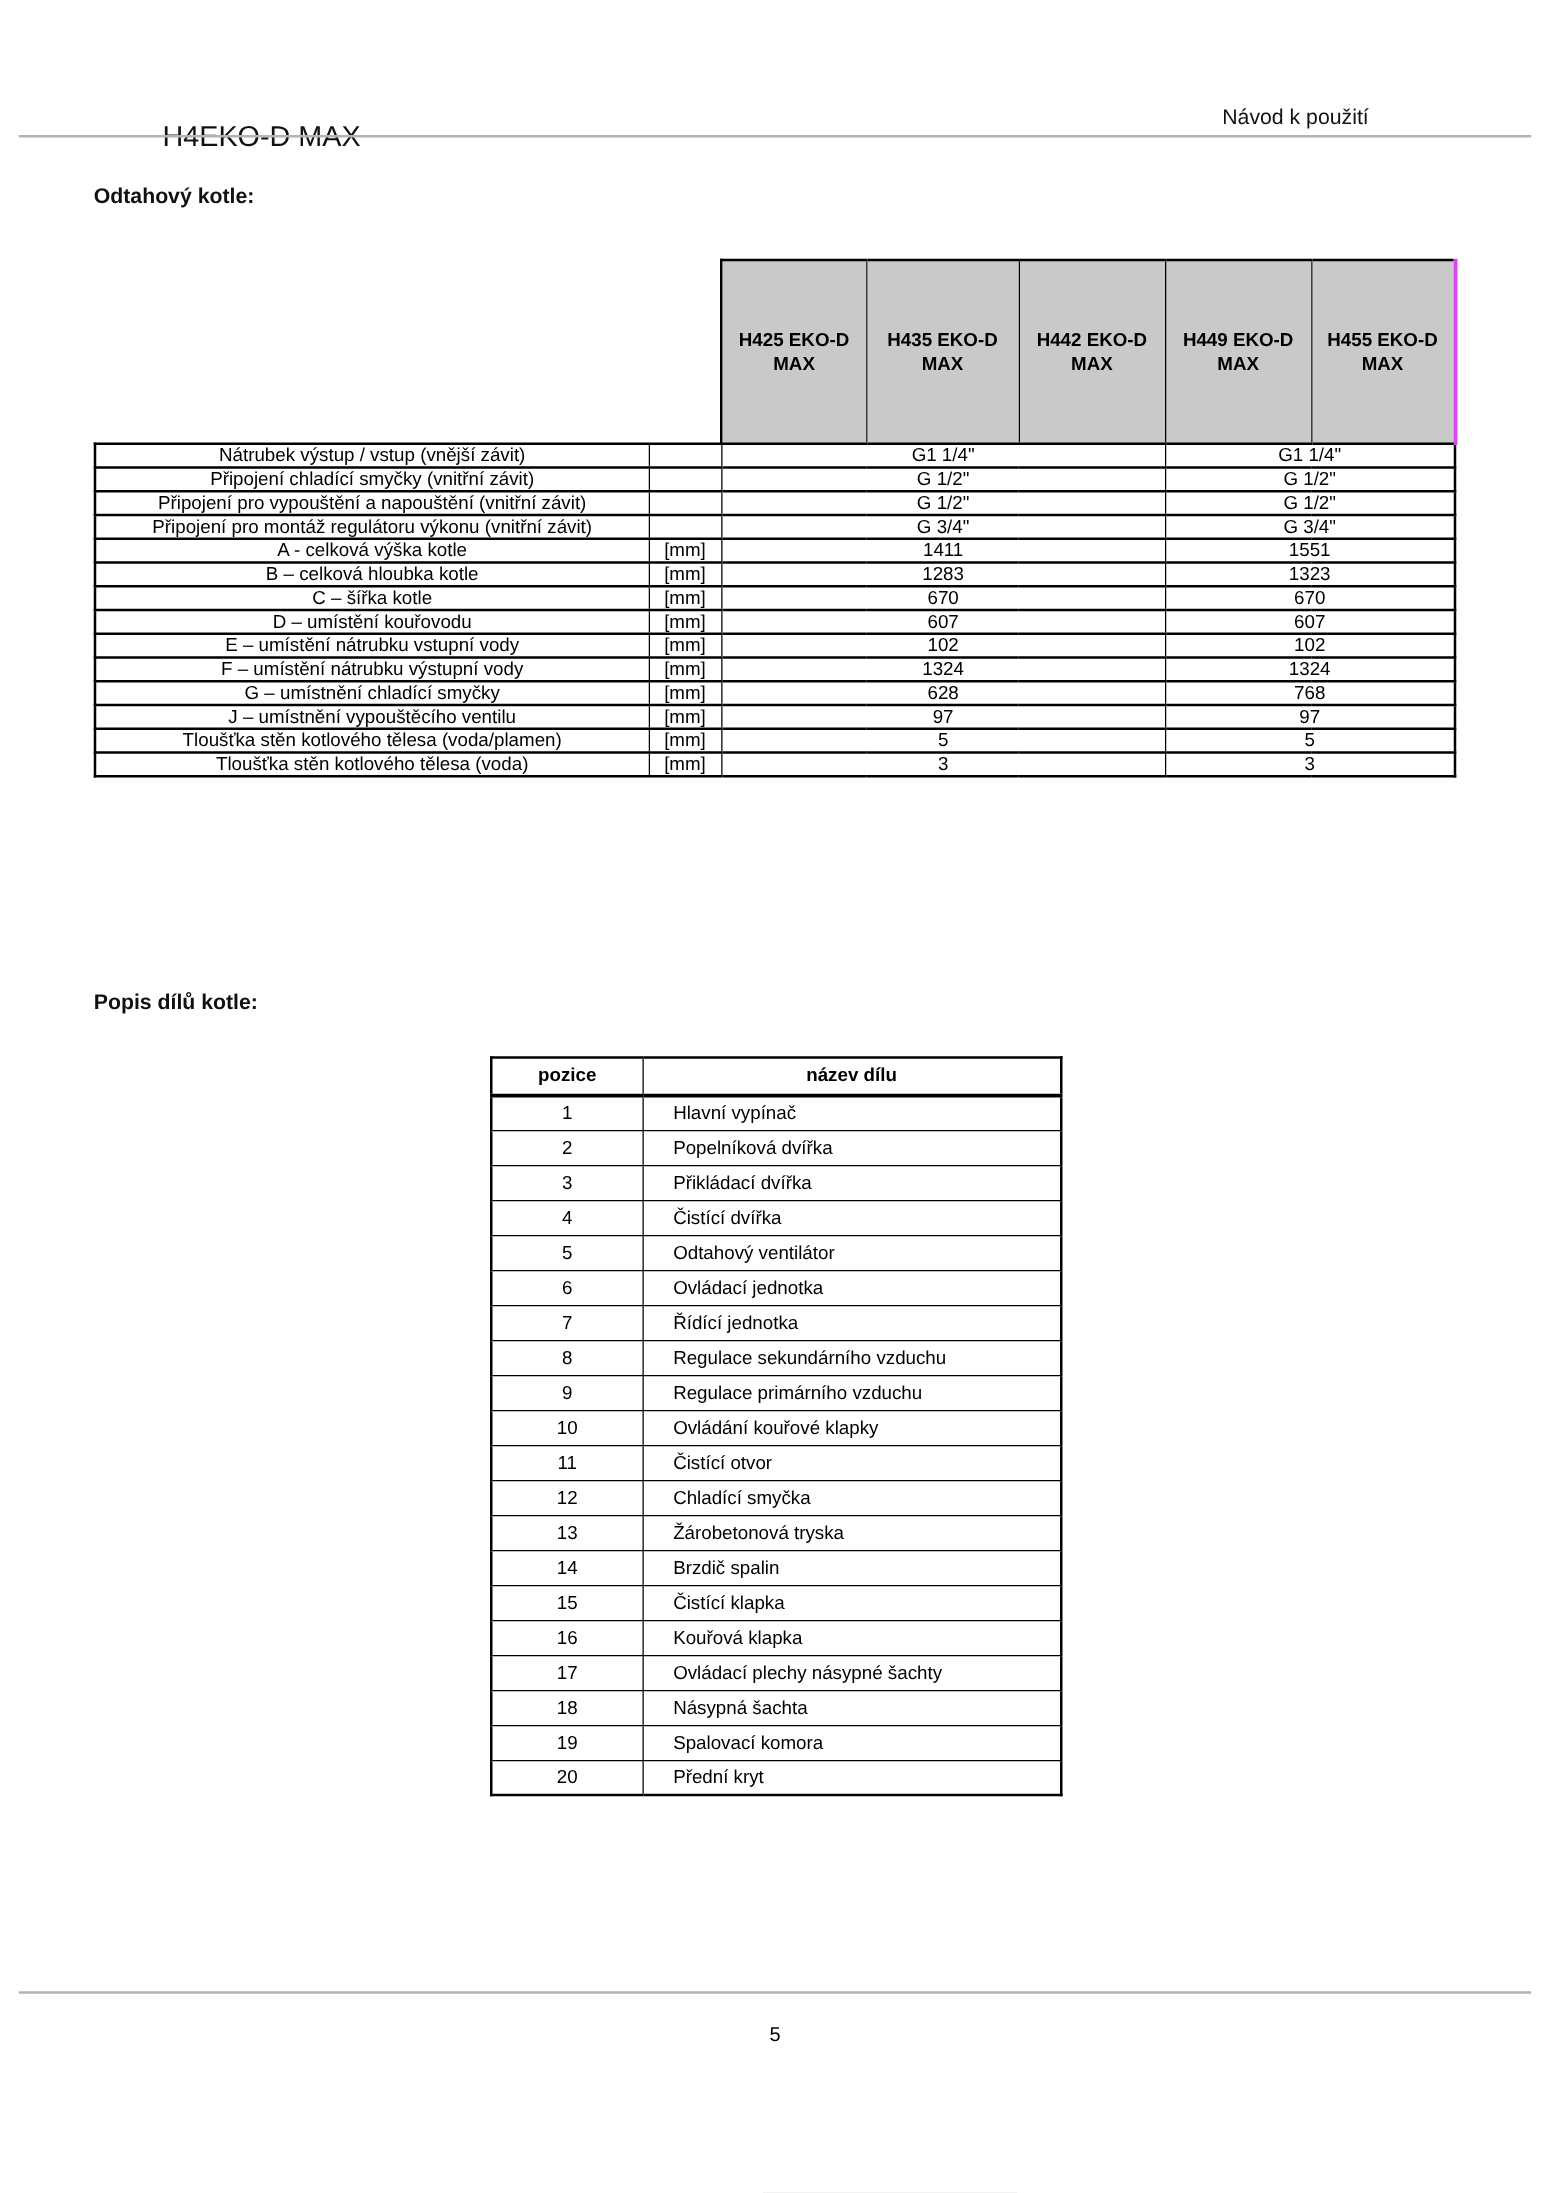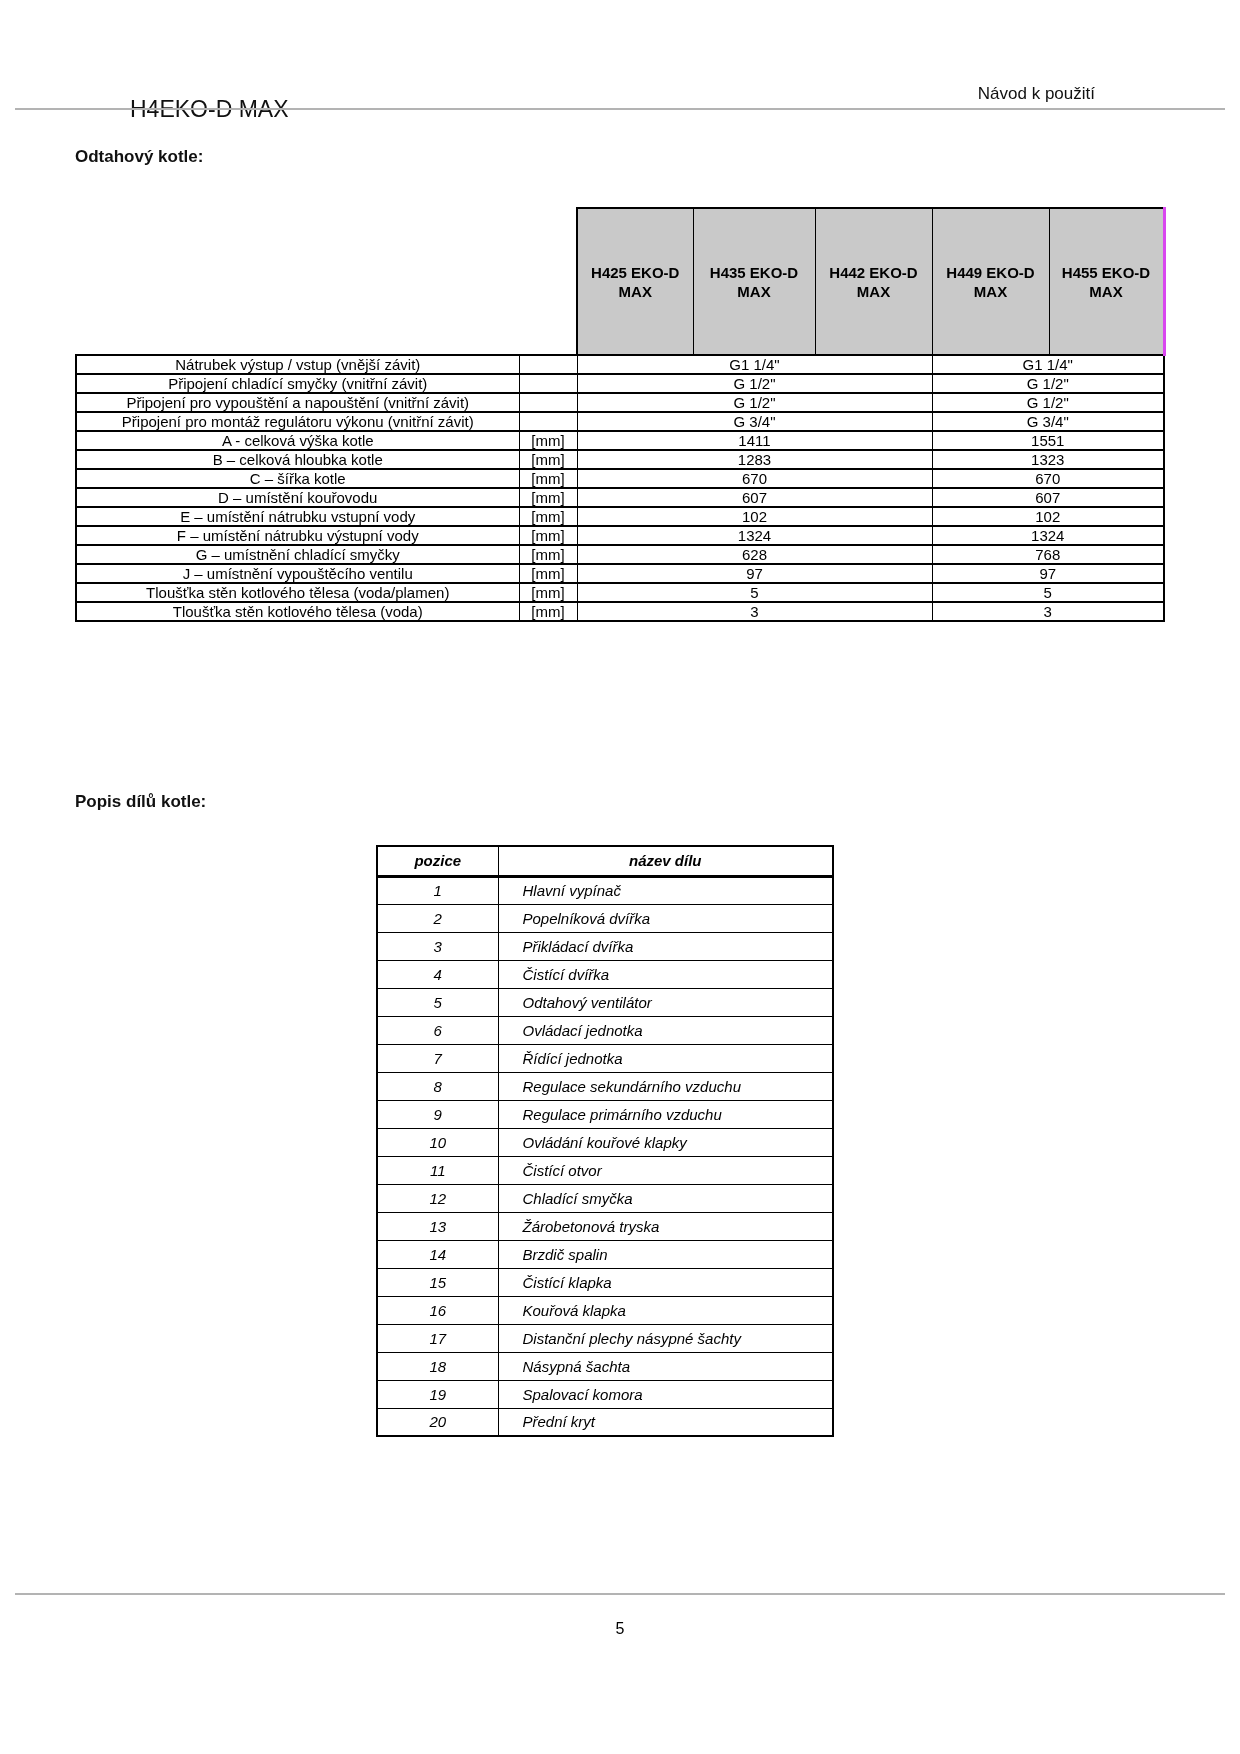--- a/index.html
+++ b/index.html
@@ -37,22 +37,22 @@
   table.t1 tr.brow { height:14px; }
   table.t1 tr.brow td {
     border-left:1px solid #000; border-right:1px solid #000;
     border-top:2px solid #000; border-bottom:2px solid #000;
   }
   table.t1 tr.brow td.first { border-left:2px solid #000; }
   table.t1 tr.brow td.last  { border-right:2px solid #000; }
 
   
   table.t2 {
-    position:absolute; top:845px; left:376px; width:456px;
-    border-collapse:collapse; table-layout:fixed;font-style:italic;
+    position:absolute; top:845px; left:392px; width:456px;
+    border-collapse:collapse; table-layout:fixed;
   }
   table.t2 th, table.t2 td {
     font-size:15px; padding:0; vertical-align:middle; white-space:nowrap; overflow:hidden;
   }
   table.t2 tr.hrow { height:30px; }
   table.t2 tr.hrow th {
     font-weight:bold; text-align:center;
     border:1px solid #000; border-top:2px solid #000; border-bottom:3px solid #000;
   }
   table.t2 tr.prow { height:28px; }
@@ -251,21 +251,21 @@
     <tr class="prow">
       <td class="cpos ofirst">15</td>
       <td class="cname olast">Čistící klapka</td>
     </tr>
     <tr class="prow">
       <td class="cpos ofirst">16</td>
       <td class="cname olast">Kouřová klapka</td>
     </tr>
     <tr class="prow">
       <td class="cpos ofirst">17</td>
-      <td class="cname olast">Distanční plechy násypné šachty</td>
+      <td class="cname olast">Ovládací plechy násypné šachty</td>
     </tr>
     <tr class="prow">
       <td class="cpos ofirst">18</td>
       <td class="cname olast">Násypná šachta</td>
     </tr>
     <tr class="prow">
       <td class="cpos ofirst">19</td>
       <td class="cname olast">Spalovací komora</td>
     </tr>
     <tr class="prow">

